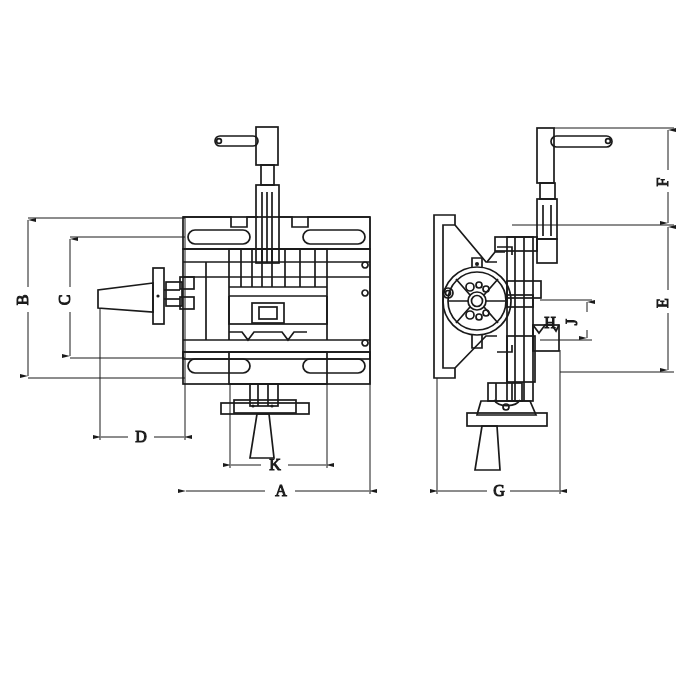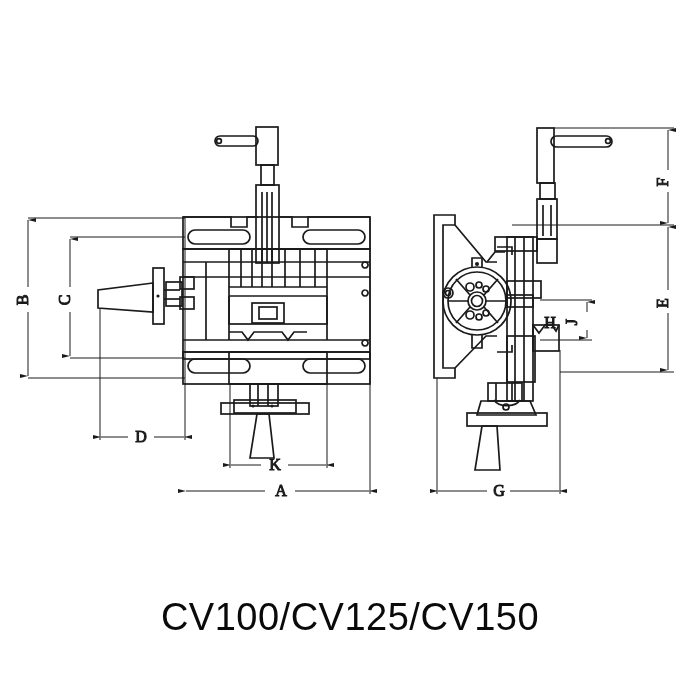--- a/index.html
+++ b/index.html
@@ -312,15 +312,14 @@
         <line x1="437" y1="378" x2="437" y2="494"></line>
         <line x1="560" y1="350" x2="560" y2="494"></line>
         <line x1="438" y1="491" x2="487" y2="491" marker-start="url(#arrL)"></line>
         <line x1="510" y1="491" x2="559" y2="491" marker-end="url(#arrR)"></line>
         <text class="dim-label" x="499" y="496" text-anchor="middle">G</text>
       </g>
     </g>
 
   </svg>
 
-  <div class="caption-layer">CV100/CV125/CV150</div>
 
 </div>
 
 </body></html>

